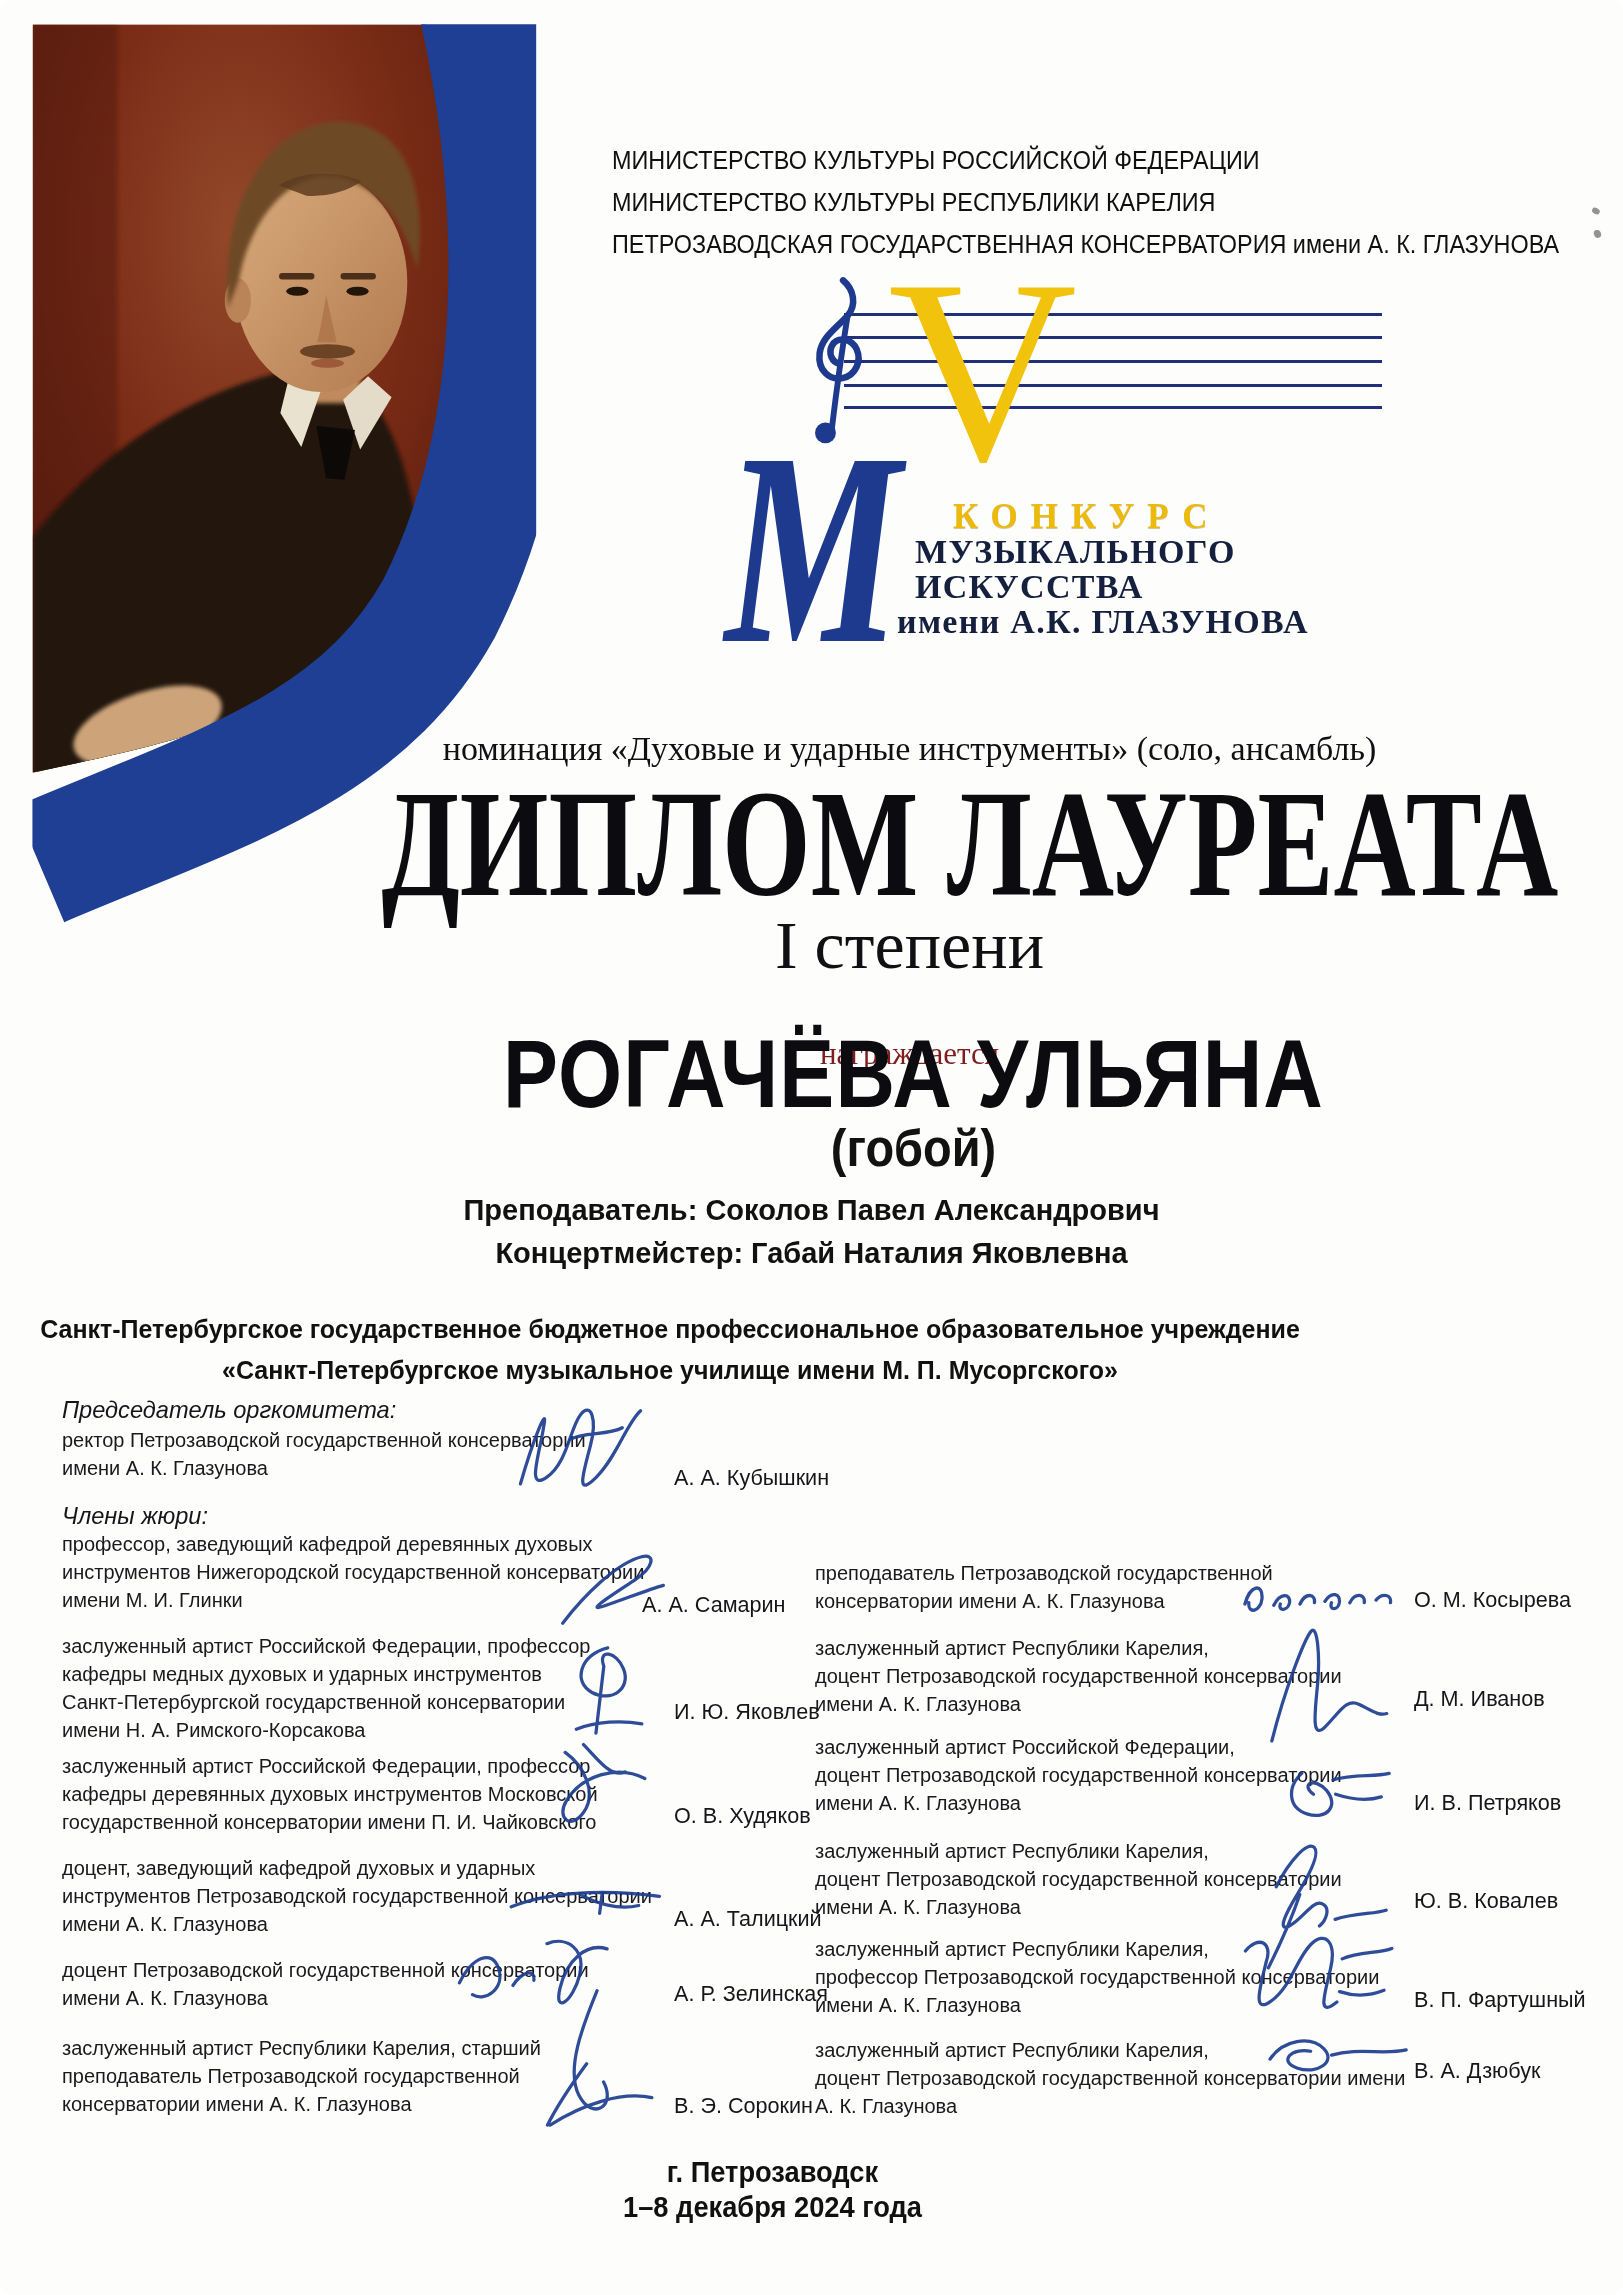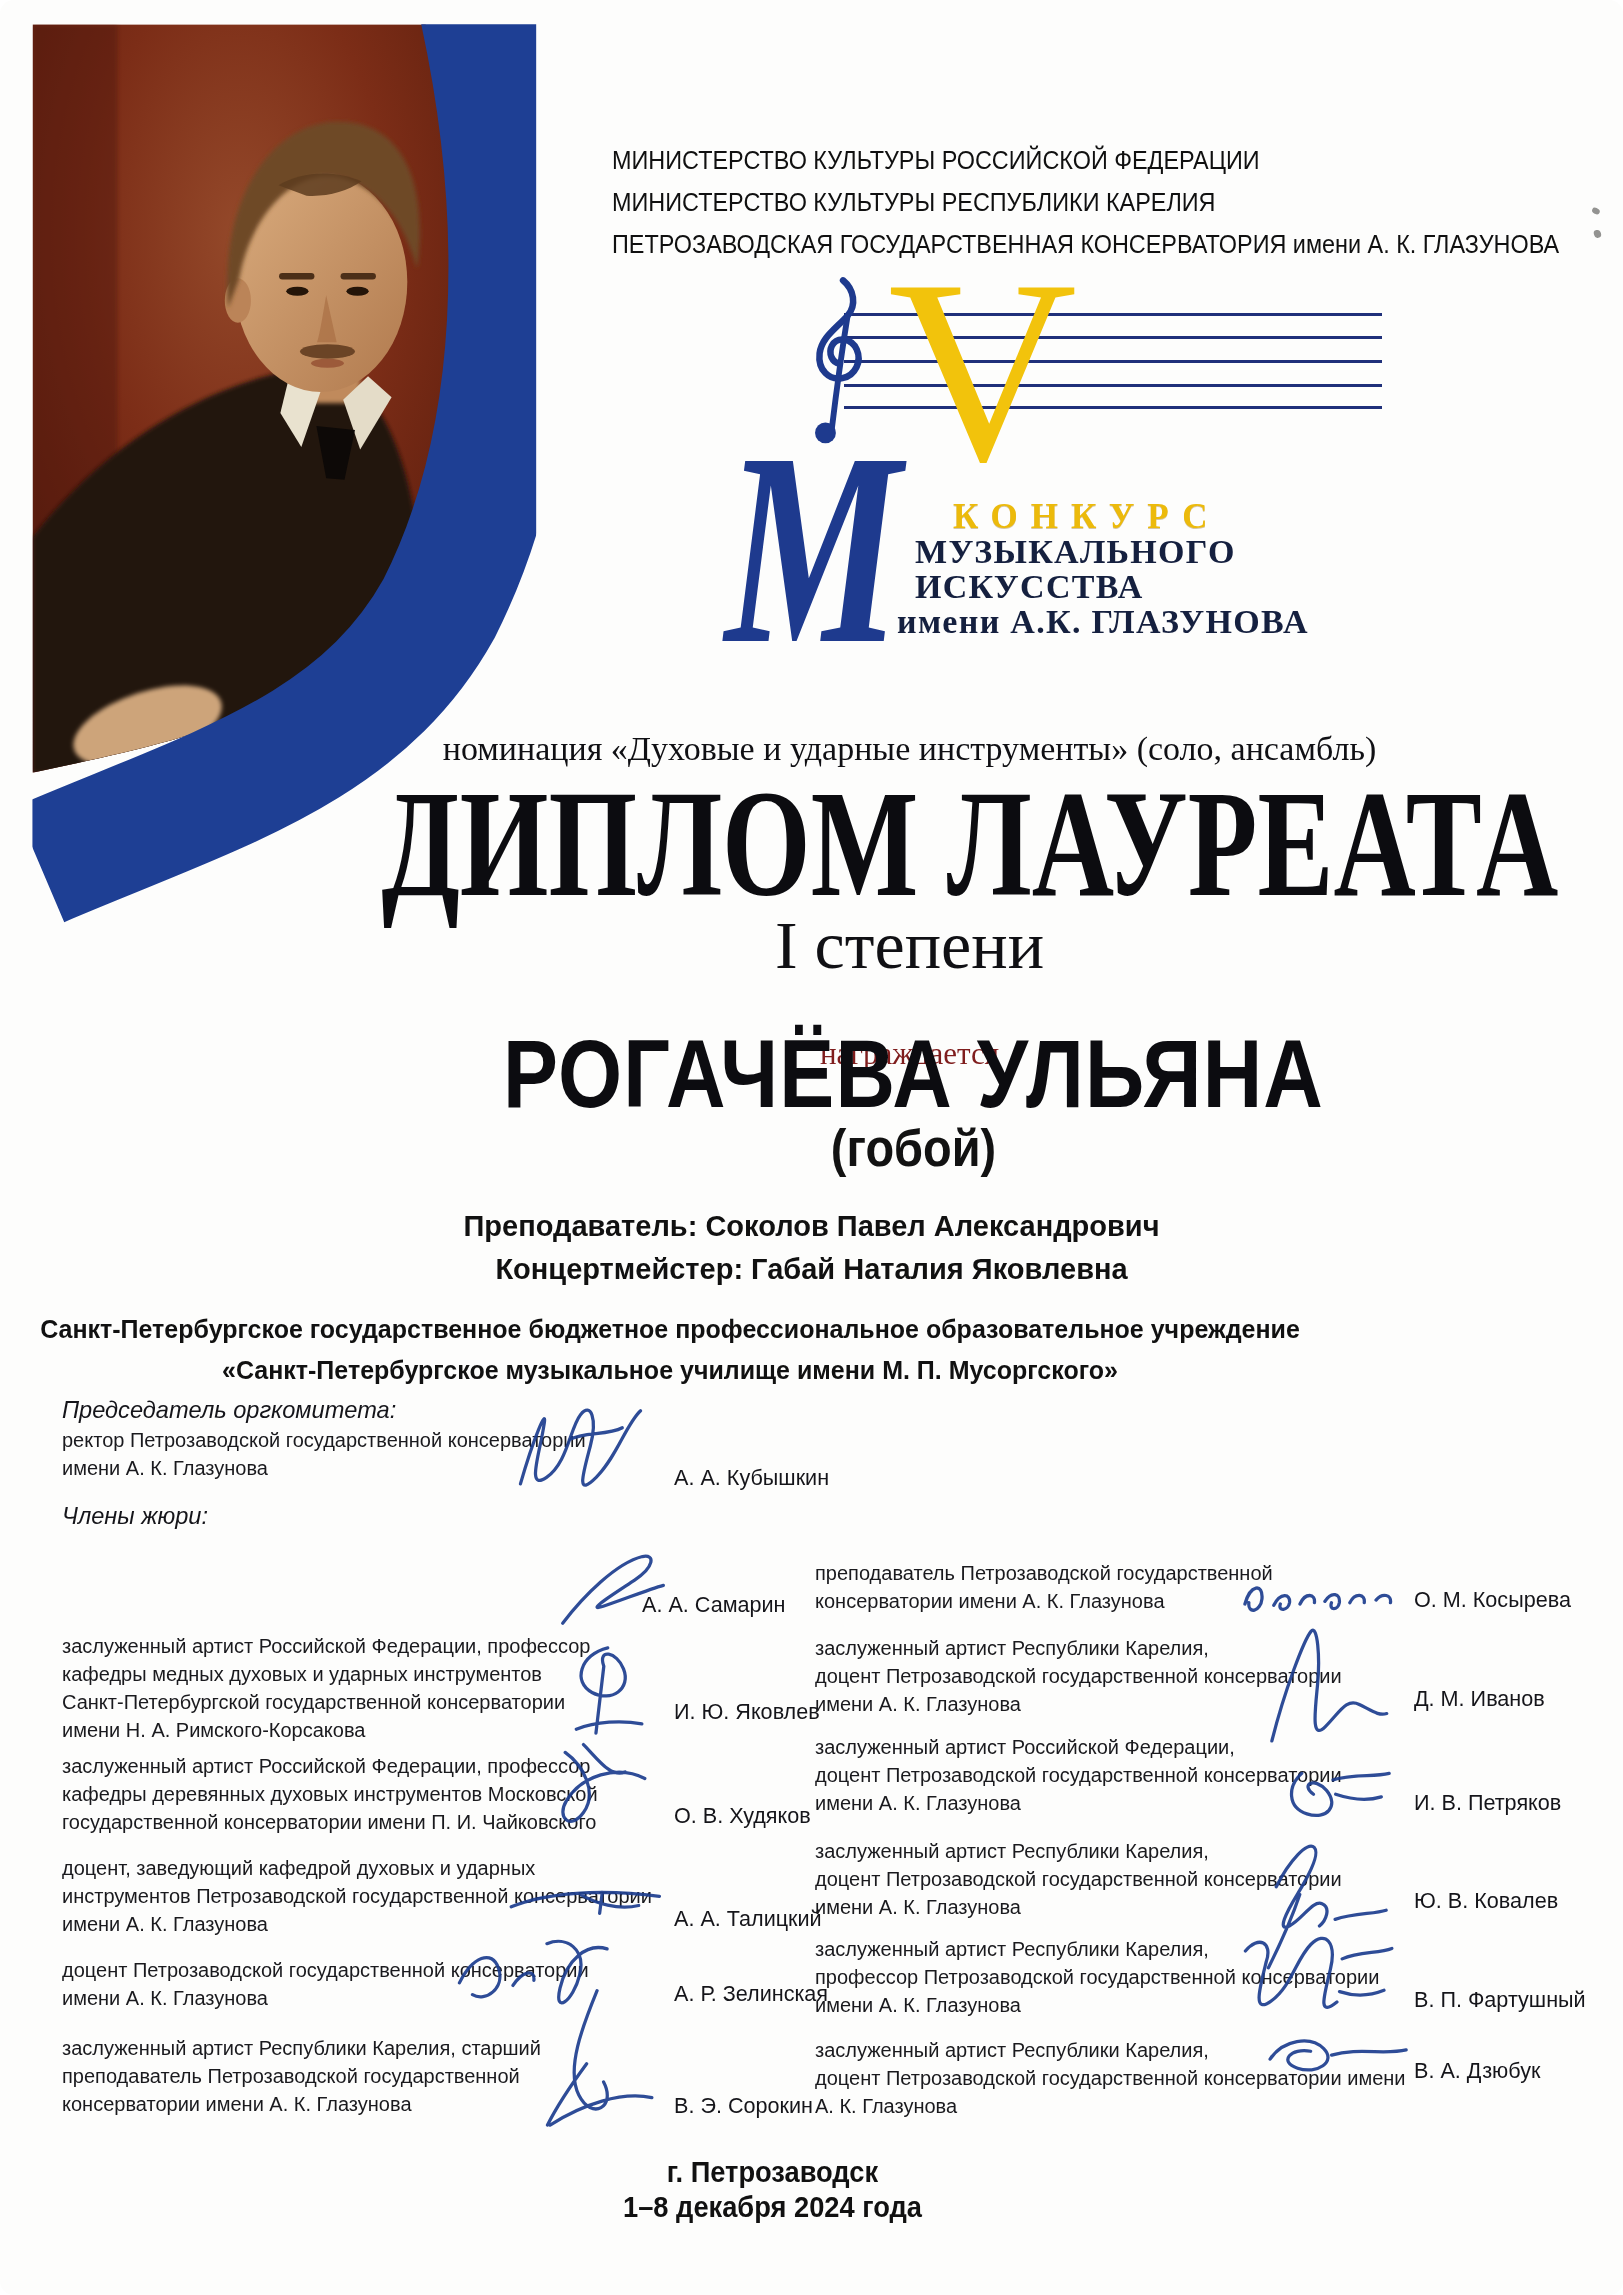--- a/index.html
+++ b/index.html
@@ -34,21 +34,21 @@
   .dtitle { left:203px; top:768px; width:1427px; font-size:152px; font-weight:bold; line-height:1;
             color:#0c0c10; transform:scaleX(.75); transform-origin:center top; white-space:nowrap; }
   .degree { left:196px; top:906px; width:1427px; font-size:68px; color:#101014; }
   .grant  { left:196px; top:1036px; width:1427px; font-size:31px; color:#7f1d1d; }
   .lname  { left:200px; top:1021px; width:1427px; text-align:center; font-size:97px; font-weight:bold;
             line-height:1.1; color:#0c0c10; letter-spacing:1.3px; transform:scaleX(.85);
             transform-origin:center top; white-space:nowrap; }
   .instr  { left:200px; top:1119px; width:1427px; text-align:center; font-size:51px; font-weight:bold;
             color:#121212; transform:scaleX(.92); transform-origin:center top; }
   .teachers { left:98px; top:1189px; width:1427px; text-align:center; font-size:29px; font-weight:bold;
-              line-height:43px; color:#111; white-space:pre-line;margin-top:16px; }
+              line-height:43px; color:#111; white-space:pre-line; }
   .school { left:0px; top:1309px; width:1340px; text-align:center; font-size:25px; font-weight:bold;
             line-height:41px; color:#111; white-space:pre-line; }
 
   
   .ital  { font-style:italic; font-size:23.6px; color:#15151a; }
   .jrole { font-size:20px; line-height:28px; color:#1a1a1e; white-space:pre-line; width:622px; }
   .jname { font-size:21.6px; color:#15151a; width:216px; white-space:nowrap; }
   .sig   { position:absolute; opacity:.92; }
   .sig path { fill:none; stroke:#1d3e8f; stroke-width:5; stroke-linecap:round; stroke-linejoin:round; }
 
@@ -152,20 +152,23 @@
   <div class="abs ital" style="left:62px;top:1397px">Председатель оргкомитета:</div>
   <div class="abs jrole" style="left:62px;top:1426px">ректор Петрозаводской государственной консерватории
 имени А. К. Глазунова</div>
   <svg class="sig" style="left:507px;top:1399px" width="164" height="111" viewBox="0 0 250 170">
     <path d="M20,130 C40,60 62,8 56,40 C50,82 28,142 60,120 C92,98 96,44 112,24 C128,4 138,30 127,72 C116,114 104,152 136,120 C168,88 182,38 204,18 M95,62 C118,50 154,56 176,44"></path>
   </svg>
   <div class="abs jname" style="left:674px;top:1465px">А. А. Кубышкин</div>
 
   <div class="abs ital" style="left:62px;top:1503px">Члены жюри:</div>
 
+  <div class="abs jrole" style="left:62px;top:1530px">профессор, заведующий кафедрой деревянных духовых
+инструментов Нижегородской государственной консерватории
+имени М. И. Глинки</div>
   <svg class="sig" style="left:556px;top:1550px" width="118" height="85" viewBox="0 0 180 130">
     <path d="M10,112 C42,70 92,20 132,10 C152,6 150,26 120,46 C90,66 42,96 72,86 C102,76 142,60 164,54"></path>
   </svg>
   <div class="abs jname" style="left:642px;top:1592px">А. А. Самарин</div>
 
   <div class="abs jrole" style="left:62px;top:1632px">заслуженный артист Российской Федерации, профессор
 кафедры медных духовых и ударных инструментов
 Санкт-Петербургской государственной консерватории
 имени Н. А. Римского-Корсакова</div>
   <svg class="sig" style="left:550px;top:1636px" width="105" height="105" viewBox="0 0 160 160">

